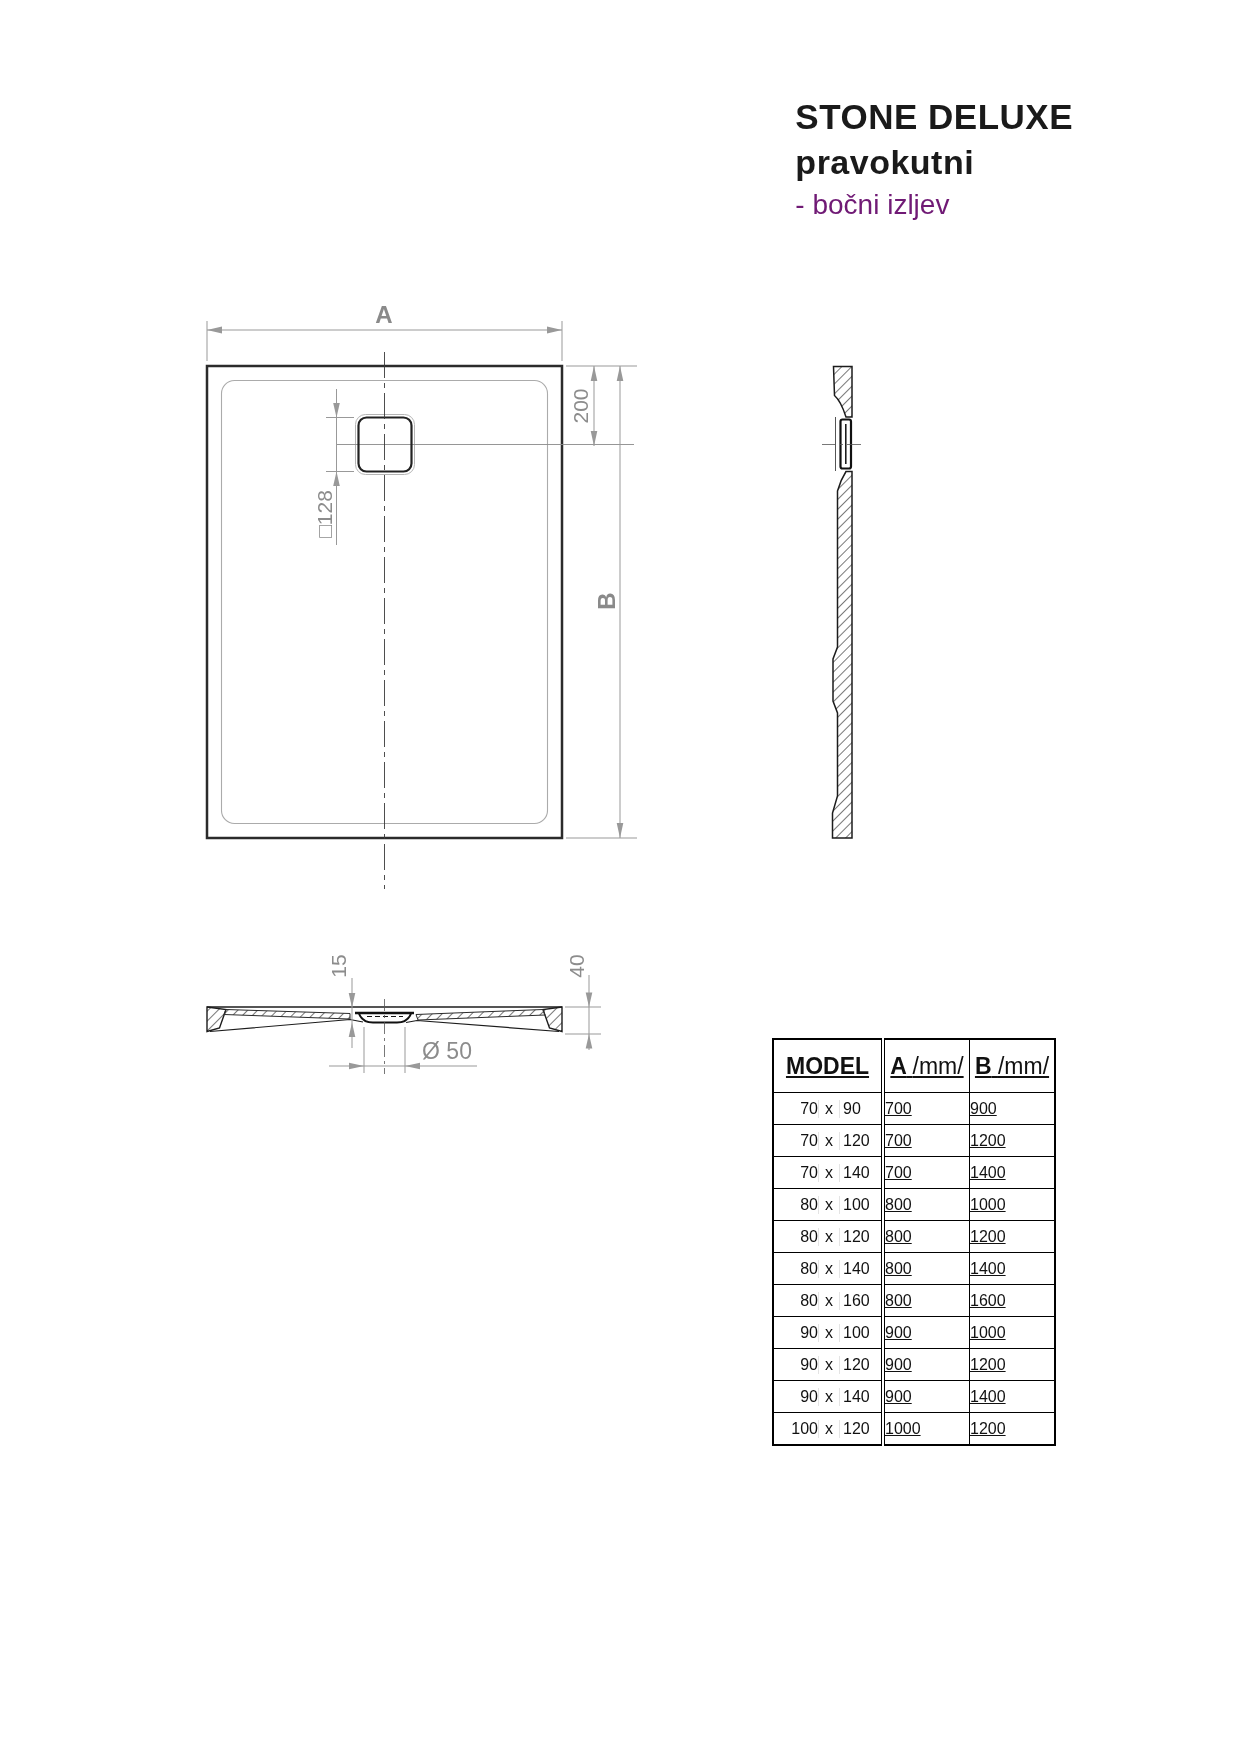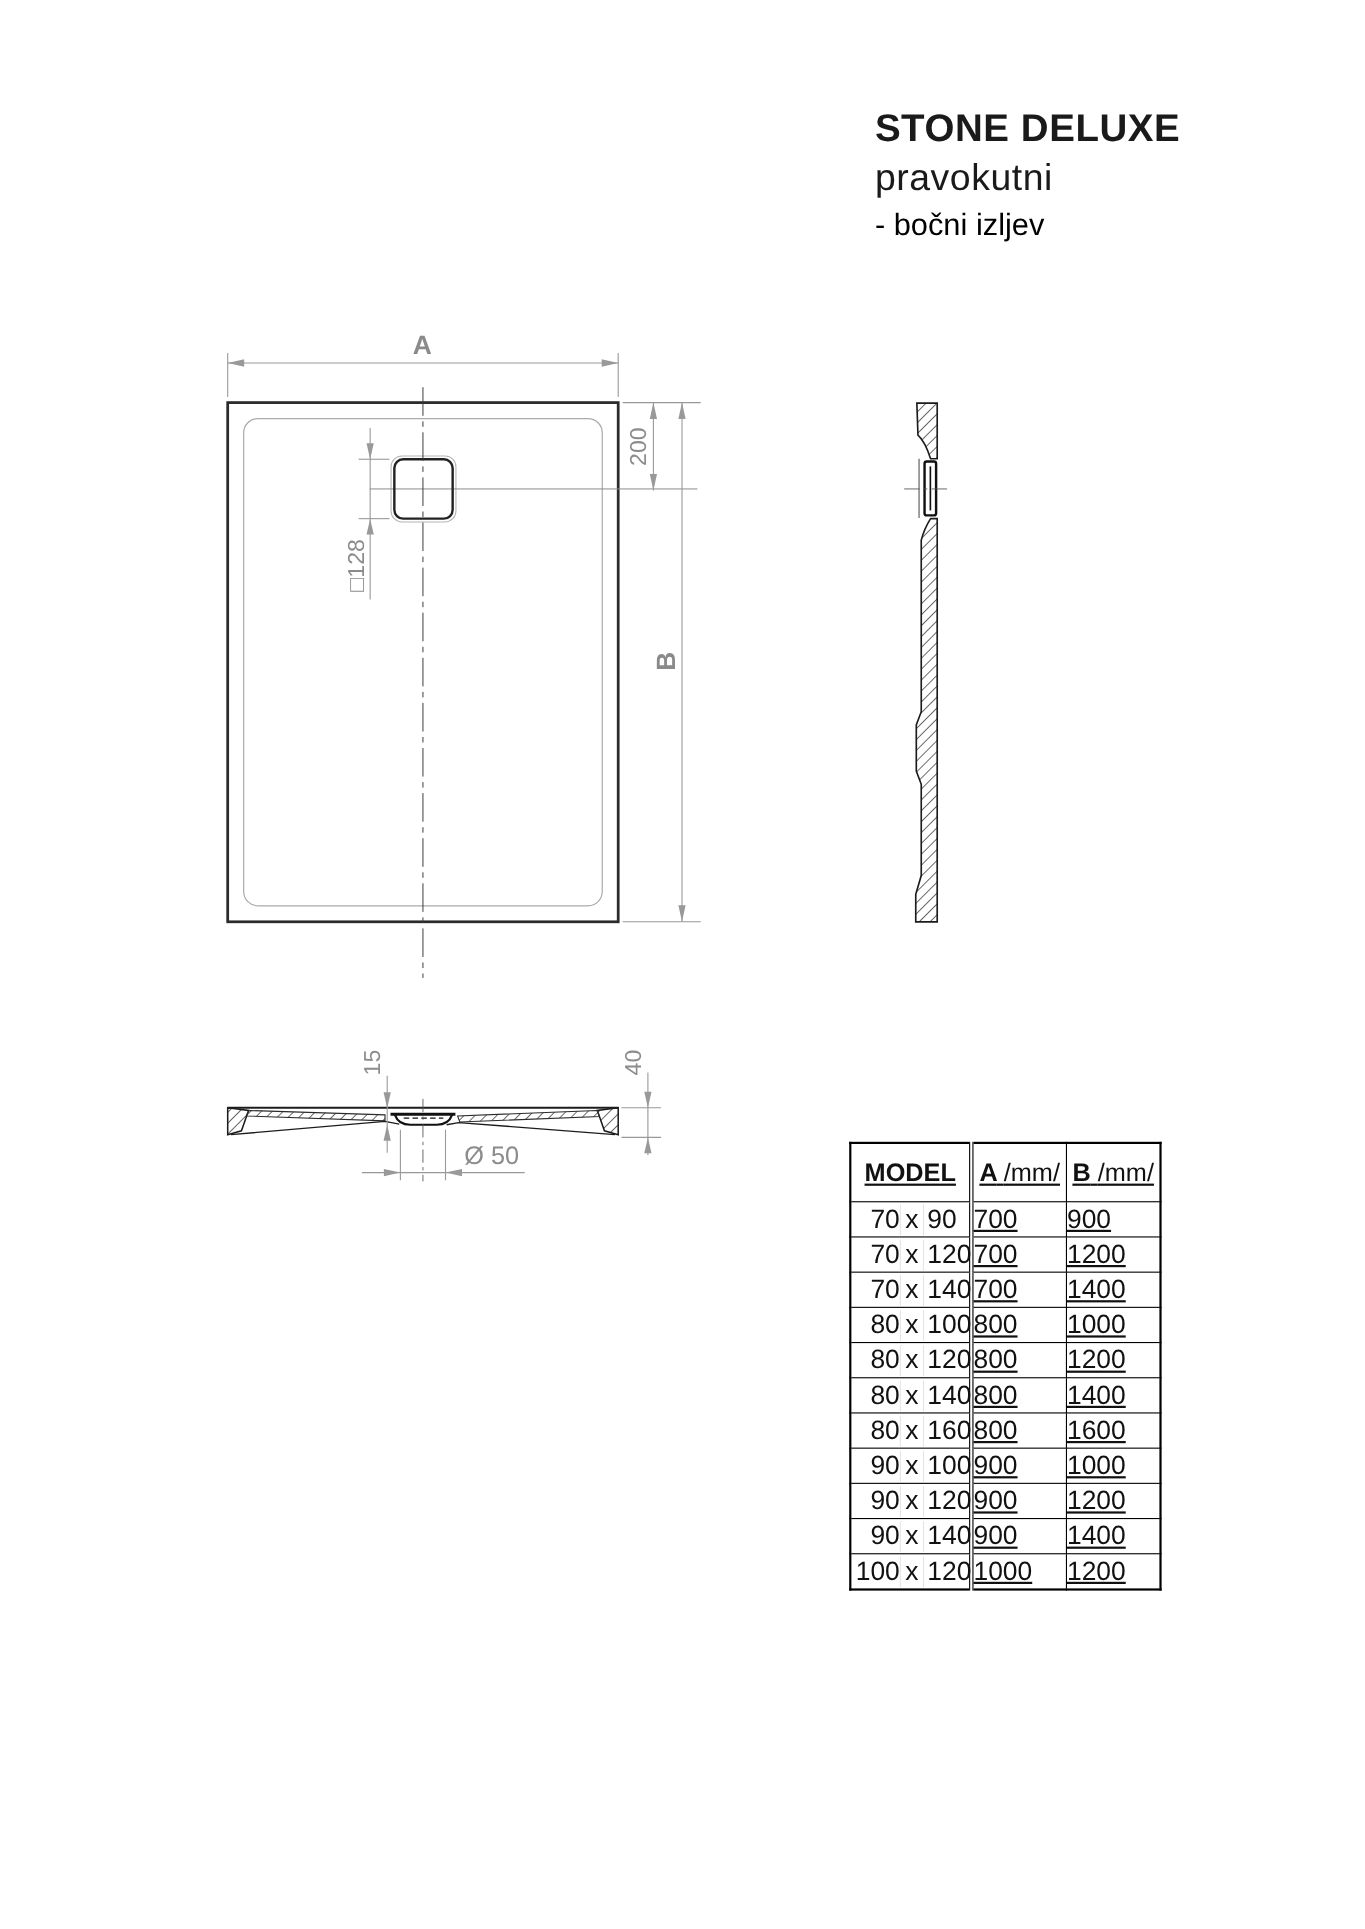--- a/index.html
+++ b/index.html
@@ -1,35 +1,35 @@
 <!DOCTYPE html>
 <html><head>
 <meta charset="utf-8">
 <style>
   html,body{margin:0;padding:0;background:#fff;}
   #page{position:relative;width:1241px;height:1754px;background:#fff;overflow:hidden;
         font-family:"Liberation Sans",sans-serif;}
   
   .title-block{position:absolute;top:96px;right:168px;text-align:left;color:#1a1a1a;}
   .t1{font-size:35px;font-weight:700;line-height:42px;letter-spacing:.5px;}
-  .t2{font-size:34px;font-weight:400;line-height:48px;letter-spacing:.5px;}
-  .t3{font-size:28px;font-weight:400;line-height:38px;color:#000000;}
+  .t2{font-size:34px;font-weight:700;line-height:48px;letter-spacing:.5px;}
+  .t3{font-size:28px;font-weight:400;line-height:38px;color:#701a75;}
   
   svg.drawing{position:absolute;left:0;top:0;}
   .dim-label{position:absolute;color:#8c8c8c;font-size:21px;white-space:nowrap;
              transform:translate(-50%,-50%);}
   .dim-label.rot{transform:translate(-50%,-50%) rotate(-90deg);}
   .dim-label.big{font-size:24px;font-weight:600;color:#8a8a8a;}
   
   .size-table{position:absolute;left:772px;top:1038px;border-collapse:collapse;
               color:#111;}
   .size-table td,.size-table th{border:1.4px solid #000;padding:0;}
   .size-table{border:2px solid #000;text-decoration:underline;}
   .size-table th{height:52px;font-size:23px;}
-  .size-table td{height:31px;font-size:24px;}
+  .size-table td{height:31px;font-size:16px;}
   .c-model{width:107px;}
   .c-a{width:84px;border-left:4px double #000 !important;margin-left:41px;}
   .c-b{width:84px;}
   .c-val{text-align:left;}
   th .unit{font-weight:400;}
   .c-model{display:table-cell;}
   .c-model .mw{display:inline-block;width:44px;text-align:right;}
   .c-model .mx{display:inline-block;width:20px;text-align:center;
                border-left:1px solid #e4e4e4;border-right:1px solid #e4e4e4;}
   .c-model .mh{display:inline-block;width:38px;text-align:left;padding-left:3px;}

